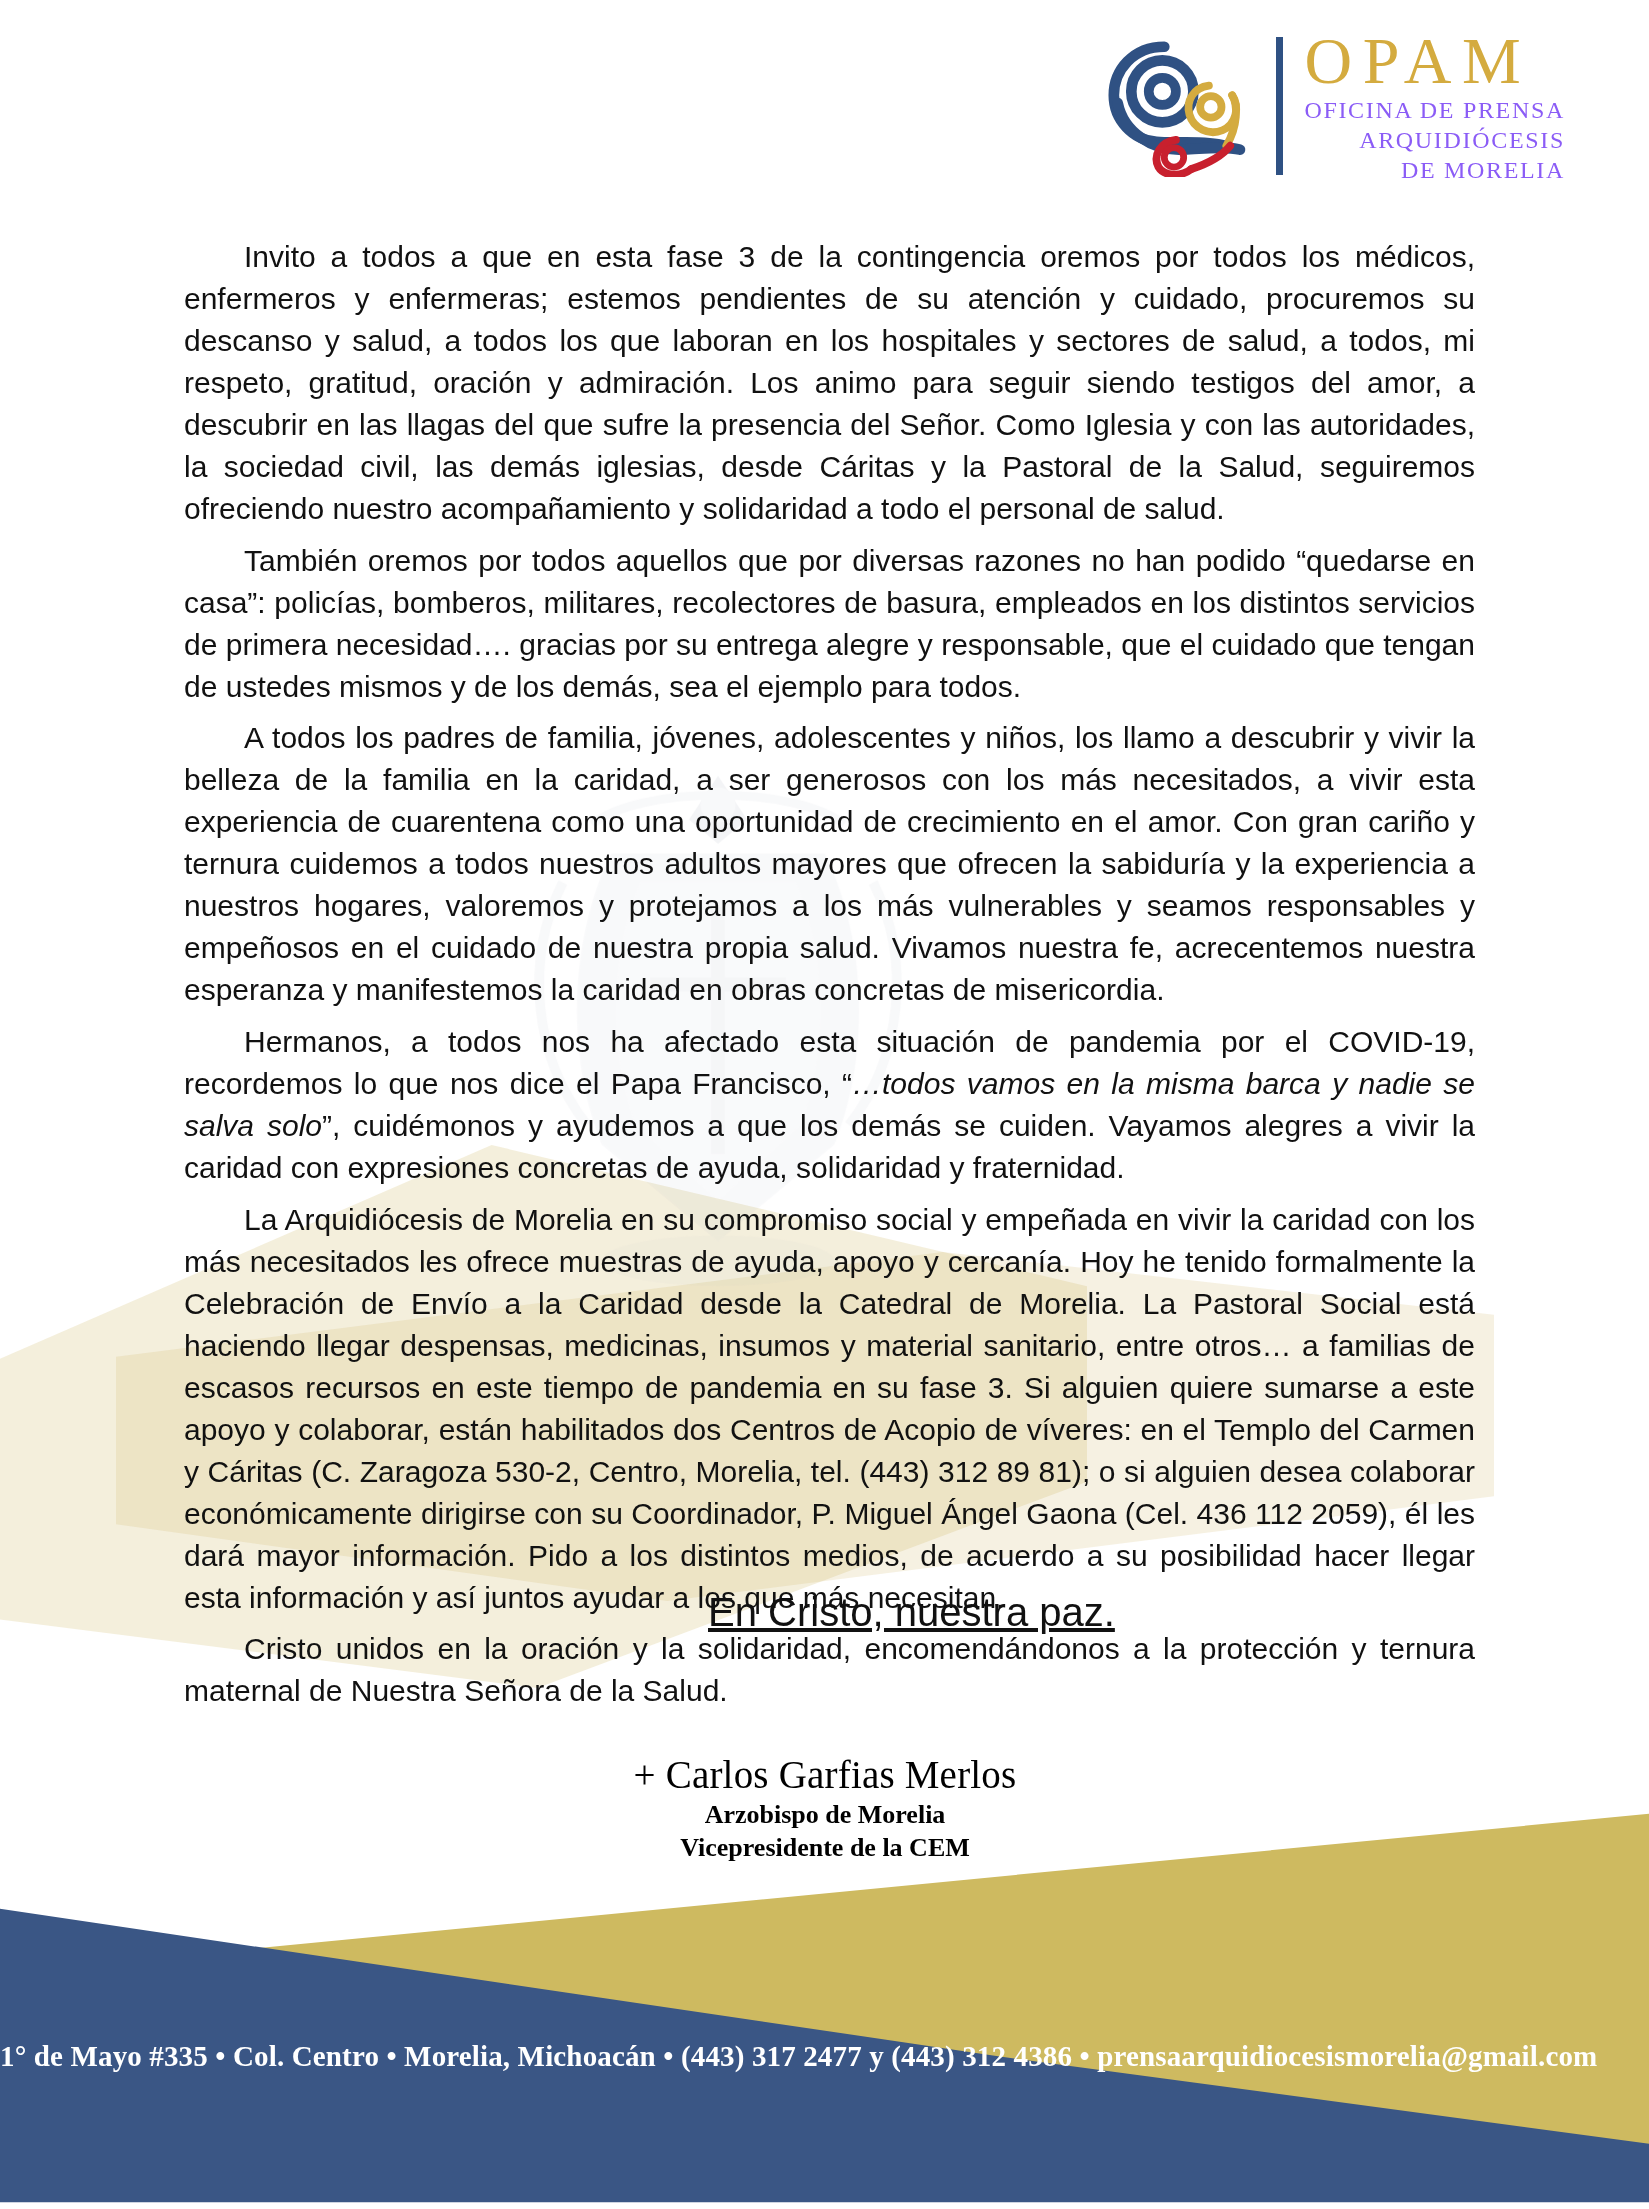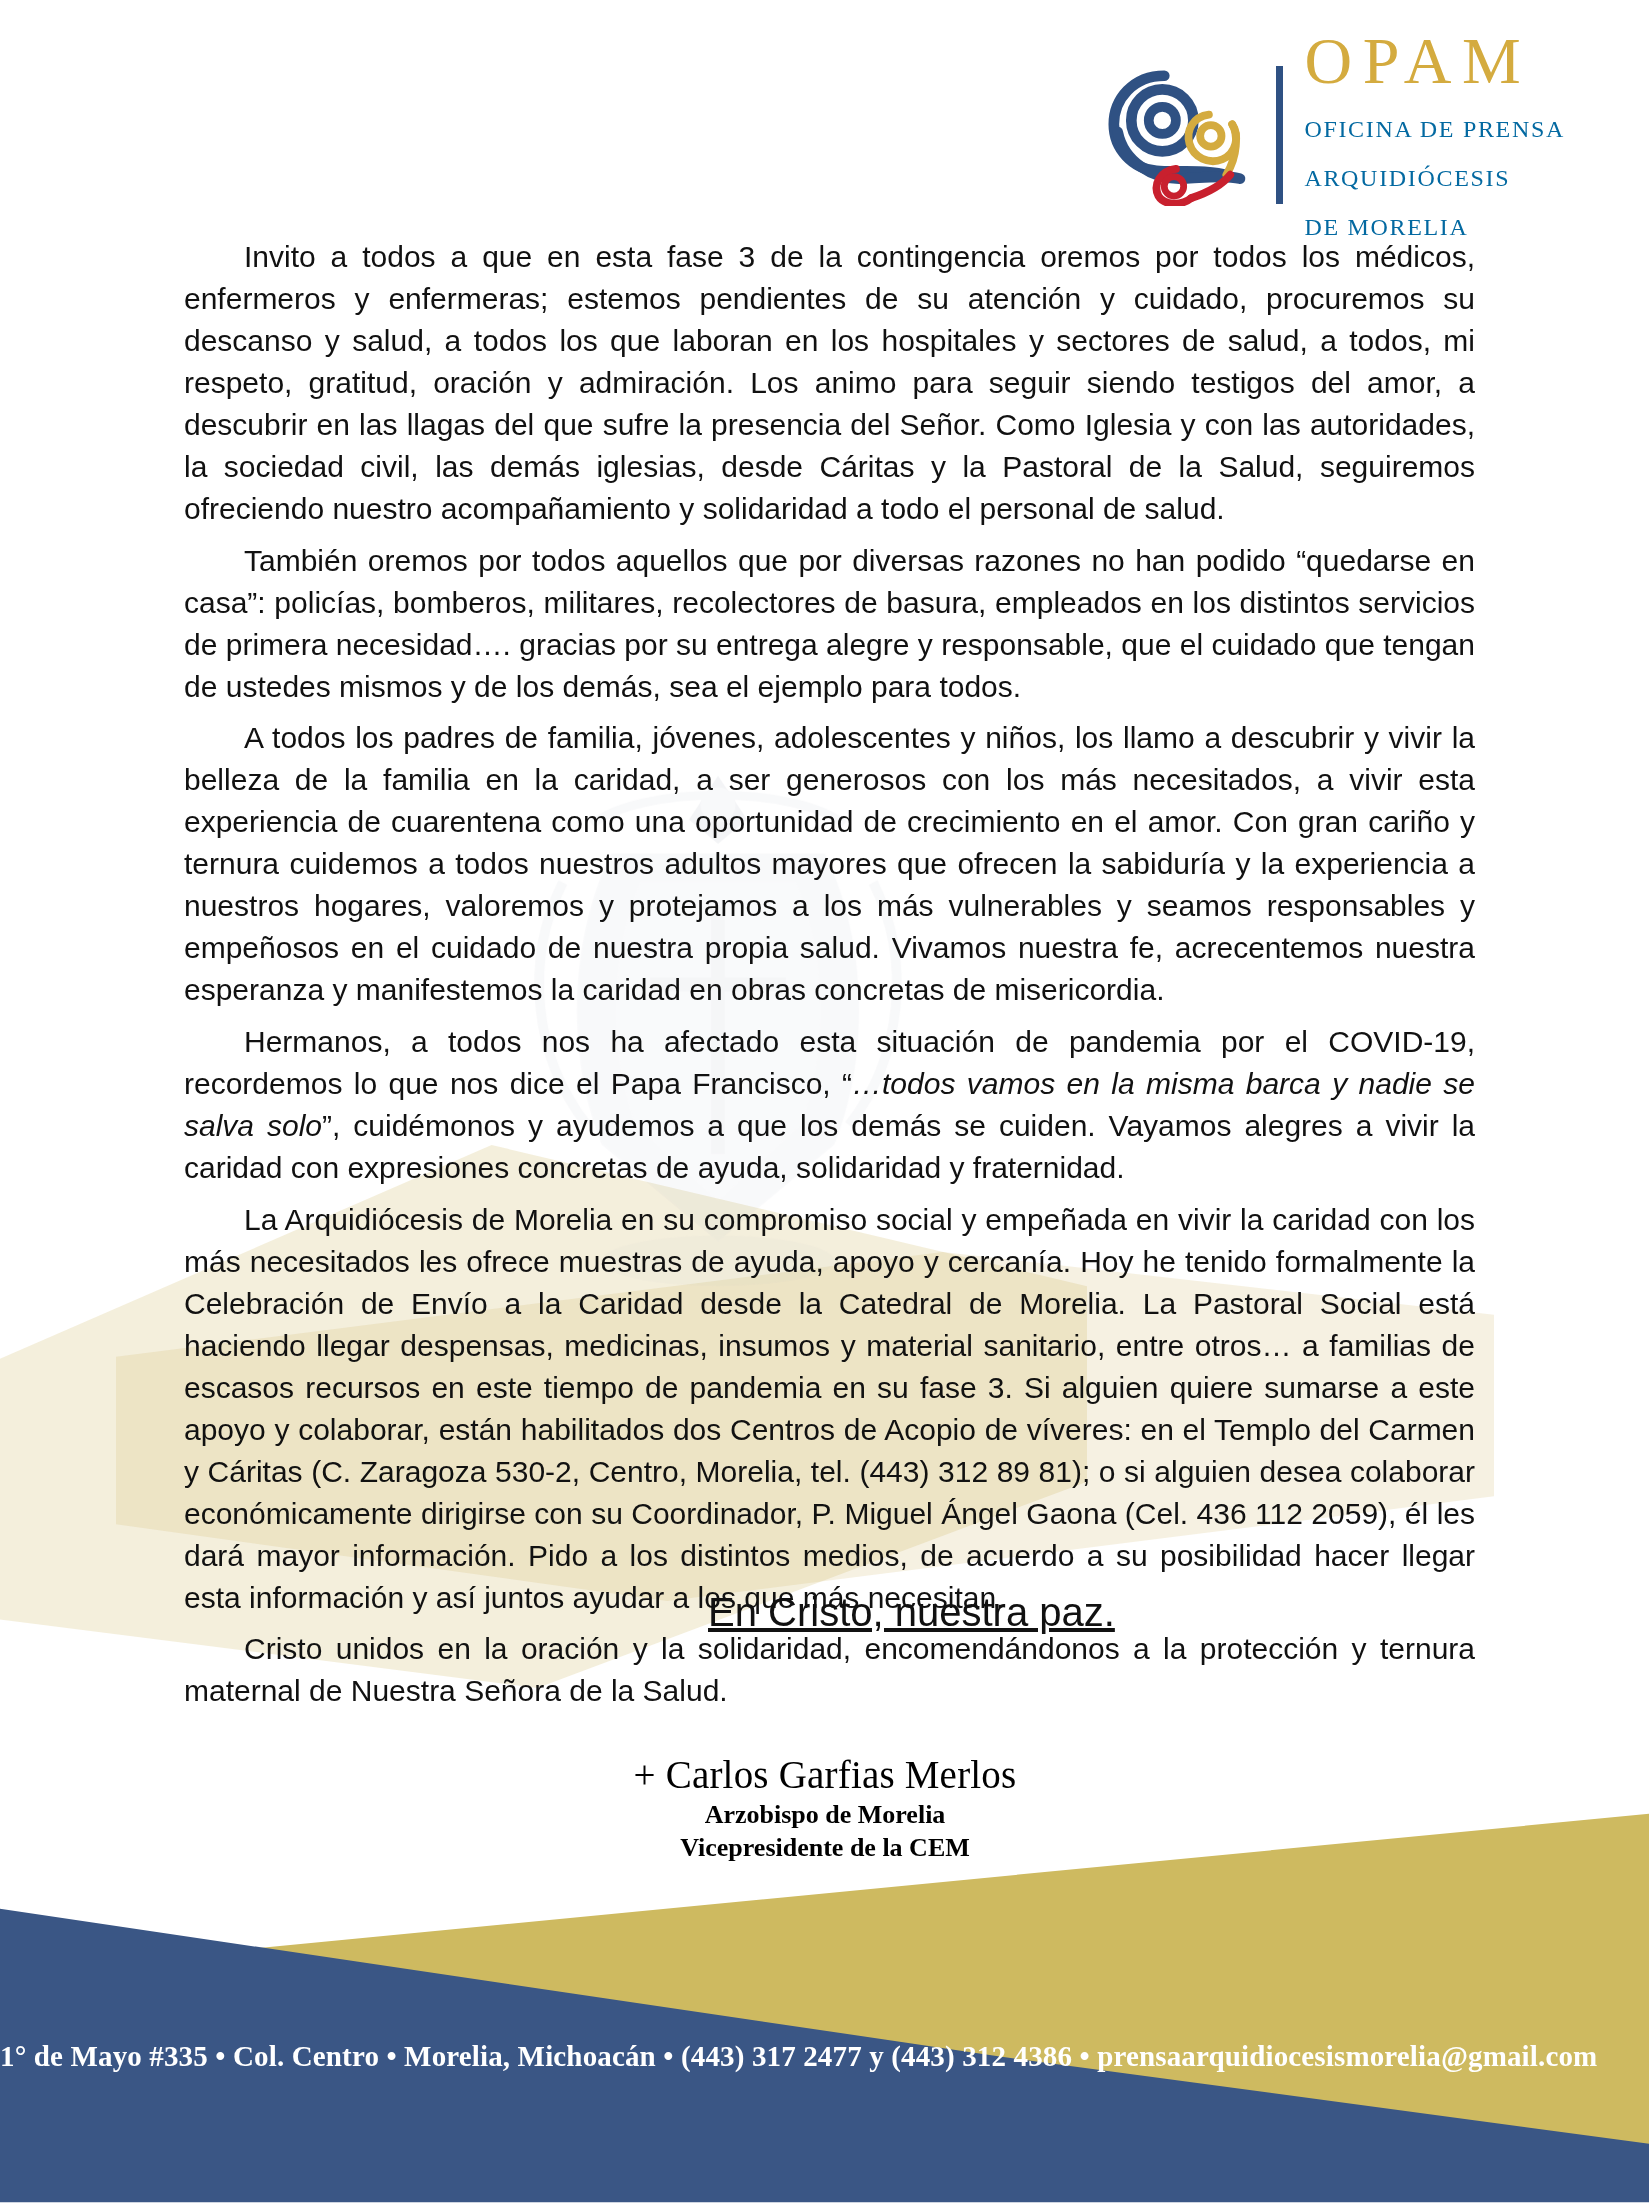--- a/index.html
+++ b/index.html
@@ -113,23 +113,24 @@
     line-height: 0.98;
     letter-spacing: 0.16em;
     color: #d4ab3f;
     font-weight: 400;
   }
   .logo-sub {
     font-family: "Liberation Serif", serif;
     font-size: 24px;
     line-height: 1.13;
     letter-spacing: 0.07em;
-    color: #0369a1;
+    color: #8b5cf6;
     font-weight: 400;
-    margin-top: 22px;
+    margin-top: 3px;
+    text-align: right;
   }
 
   
   .content {
     position: absolute;
     left: 184px;
     top: 236px;
     width: 1291px;
   }
   .para {

